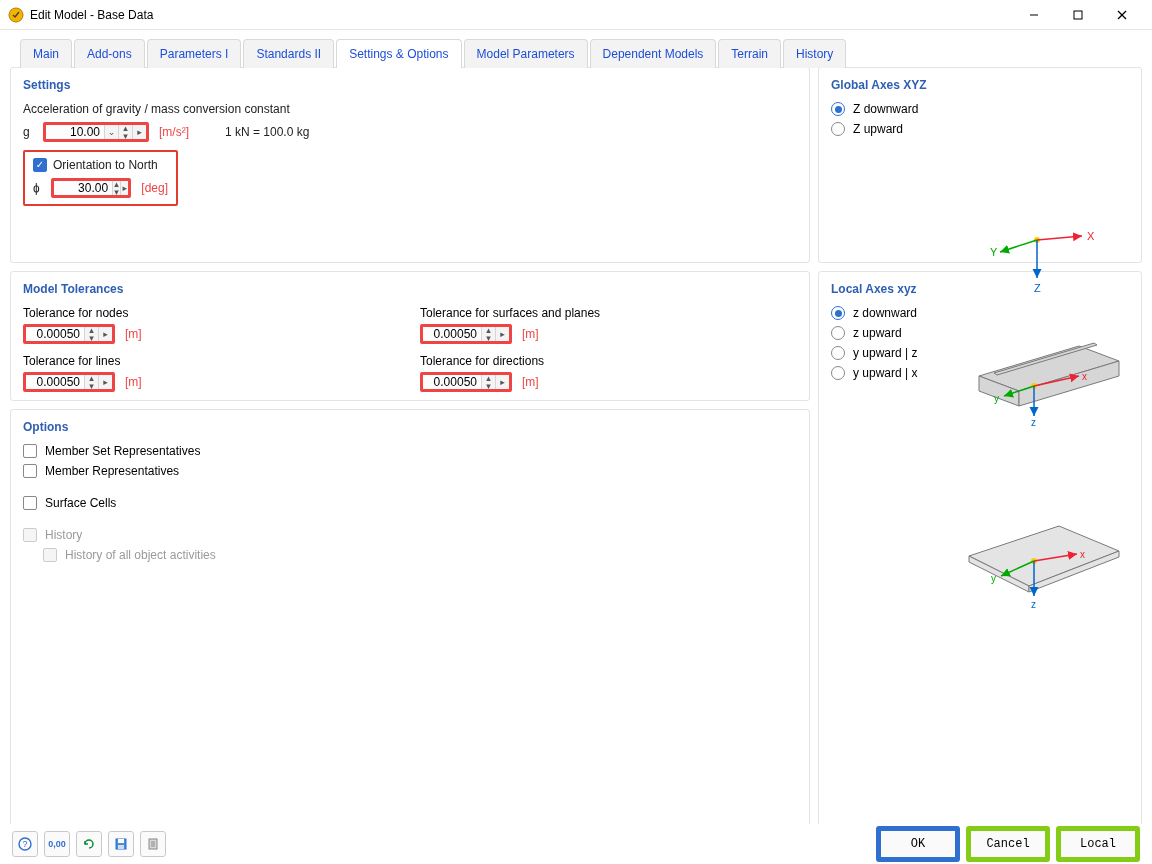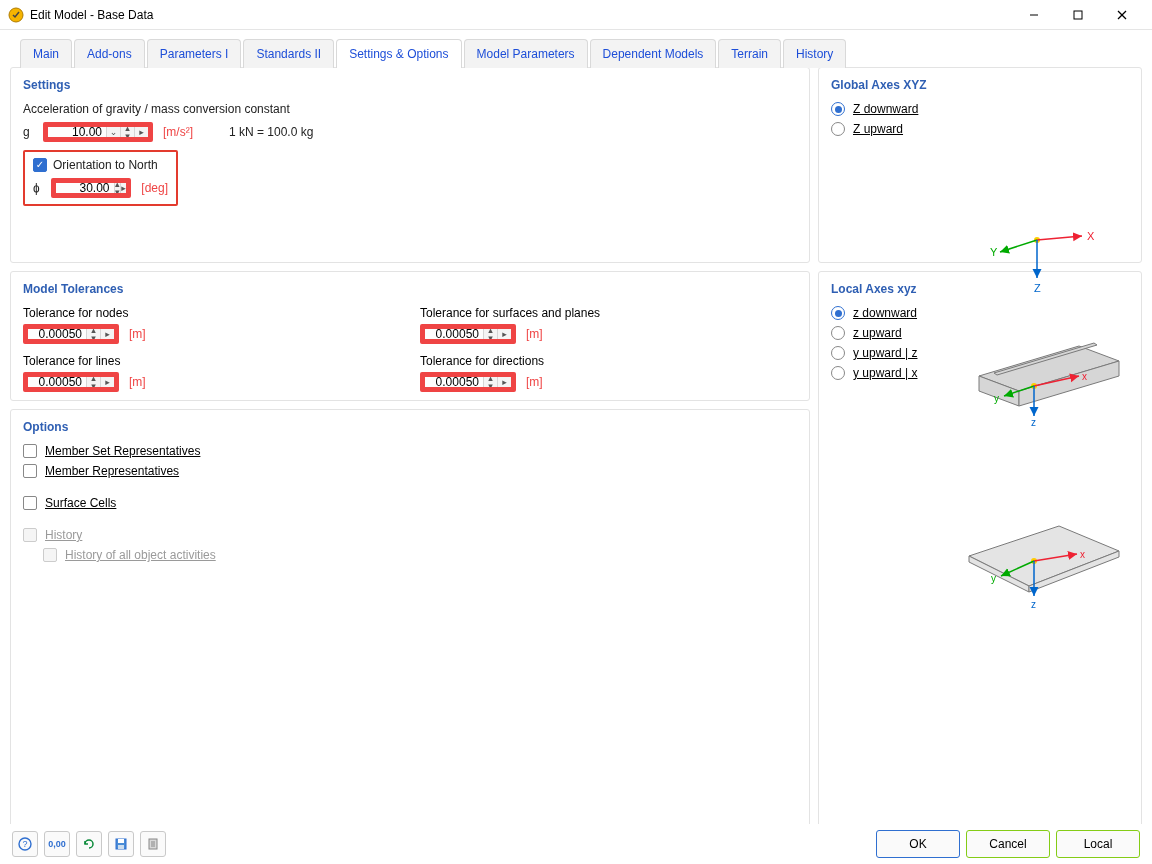--- a/index.html
+++ b/index.html
@@ -85,21 +85,21 @@
     font-size: 12px;
     margin-bottom: 10px;
   }
 
   .row { display: flex; align-items: center; gap: 6px; margin-bottom: 6px; }
   .label { color: #222; font-size: 12px; }
 
   .spin {
     display: inline-flex;
     align-items: stretch;
-    border: 5px solid #ef4444;
+    border: 3px solid #ef4444;
     background: #fdfdfd;
     height: 20px;
     border-radius: 2px;
     overflow: hidden;
   }
   .spin input {
     border: none;
     width: 58px;
     text-align: right;
     padding: 0 4px;
@@ -150,21 +150,21 @@
     margin-top: 8px;
     width: 155px;
   }
 
   
   .tol-grid { display: grid; grid-template-columns: 1fr 1fr; row-gap: 4px; column-gap: 20px; }
   .tol-item .tol-label { font-size: 12px; margin-bottom: 4px; }
 
   
   .opt-row { display: flex; align-items: center; gap: 8px; margin-bottom: 6px; }
-  .opt-label { font-size: 12px; text-decoration: underline; }
+  .opt-label { font-size: 12px; }
   .disabled-text { color: #9a9a9a; }
 
   
   .diagram { display:flex; align-items:center; justify-content:center; margin-top: 10px;}
 
   
   .footer {
     position: absolute;
     left: 0; right: 0; bottom: 0;
     height: 40px;
@@ -178,28 +178,29 @@
     width: 26px; height: 26px;
     border: 1px solid #c9c9c9;
     background: #fafafa;
     border-radius: 3px;
     display: inline-flex; align-items: center; justify-content: center;
     font-size: 13px;
   }
   .footer .spacer { flex: 1; }
   .btn {
     min-width: 84px;
-    height: 28px;
-    border: 1px solid #84cc16;
+    height: 36px;
+    border: 5px solid #84cc16;
     background: #fafafa;
     border-radius: 3px;
     display: inline-flex; align-items: center; justify-content: center;
     font-size: 12px;
     margin-left: 6px;
     padding: 0 14px;
+    font-family: Liberation Mono, monospace;
   }
   .btn.primary { border-color: #2f6fd0; }
 
   .panel.fill { flex:1; }
 </style>
 </head>
 <body>
 
 <div class="titlebar">
   <span class="app-icon">

